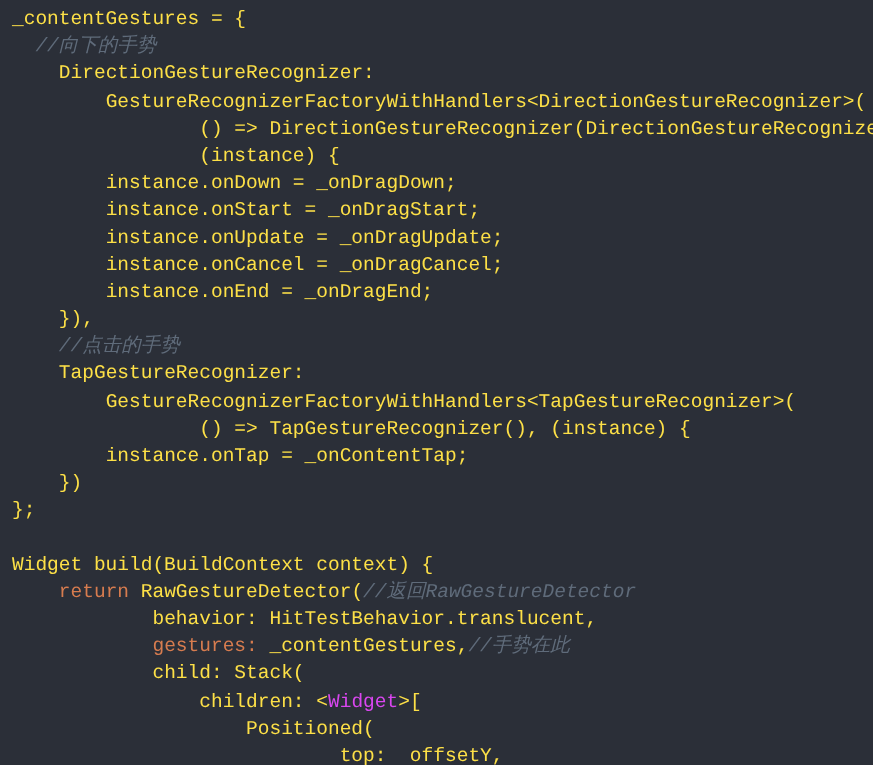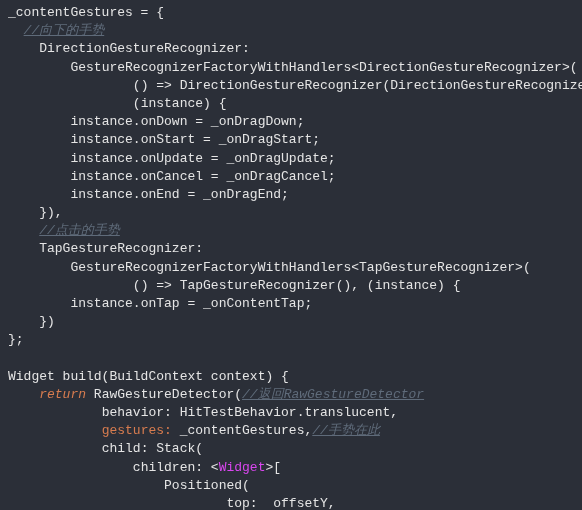--- a/index.html
+++ b/index.html
@@ -19,22 +19,22 @@
       padding: 4px 0;
     }
     .code-container {
       white-space: pre;
       padding-left: 8px;
     }
     .line {
       display: block;
       min-height: 18px;
     }
-    .default { color: #e5e5e5; }
-    .comment { color: #5f6b7a; font-style: italic; text-decoration: underline; }
-    .keyword { color: #d77c4f; font-style: italic; }
+    .default { color: #fde047; }
+    .comment { color: #5f6b7a; font-style: italic; }
+    .keyword { color: #d77c4f; }
     .param-name { color: #d77c4f; }
     .widget-hl { color: #d946ef; }
   </style>
 </head>
 <body>
 
 <div class="code-container" id="code-root"><span class="line"><span class="default">_contentGestures = {</span></span><span class="line">  <span class="comment">//向下的手势</span></span><span class="line">    <span class="default">DirectionGestureRecognizer:</span></span><span class="line">        <span class="default">GestureRecognizerFactoryWithHandlers&lt;DirectionGestureRecognizer&gt;(</span></span><span class="line">                <span class="default">() =&gt; DirectionGestureRecognizer(DirectionGestureRecognizer.down),</span></span><span class="line">                <span class="default">(instance) {</span></span><span class="line">        <span class="default">instance.onDown = _onDragDown;</span></span><span class="line">        <span class="default">instance.onStart = _onDragStart;</span></span><span class="line">        <span class="default">instance.onUpdate = _onDragUpdate;</span></span><span class="line">        <span class="default">instance.onCancel = _onDragCancel;</span></span><span class="line">        <span class="default">instance.onEnd = _onDragEnd;</span></span><span class="line">    <span class="default">}),</span></span><span class="line">    <span class="comment">//点击的手势</span></span><span class="line">    <span class="default">TapGestureRecognizer:</span></span><span class="line">        <span class="default">GestureRecognizerFactoryWithHandlers&lt;TapGestureRecognizer&gt;(</span></span><span class="line">                <span class="default">() =&gt; TapGestureRecognizer(), (instance) {</span></span><span class="line">        <span class="default">instance.onTap = _onContentTap;</span></span><span class="line">    <span class="default">})</span></span><span class="line"><span class="default">};</span></span><span class="line"><span class="default"></span></span><span class="line"><span class="default">Widget build(BuildContext context) {</span></span><span class="line">    <span class="keyword">return</span><span class="default"> RawGestureDetector(</span><span class="comment">//返回RawGestureDetector</span></span><span class="line">            <span class="default">behavior: HitTestBehavior.translucent,</span></span><span class="line">            <span class="param-name">gestures:</span><span class="default"> _contentGestures,</span><span class="comment">//手势在此</span></span><span class="line">            <span class="default">child: Stack(</span></span><span class="line">                <span class="default">children: &lt;</span><span class="widget-hl">Widget</span><span class="default">&gt;[</span></span><span class="line">                    <span class="default">Positioned(</span></span><span class="line">                            <span class="default">top:  offsetY,</span></span></div>
 
 </body></html>

